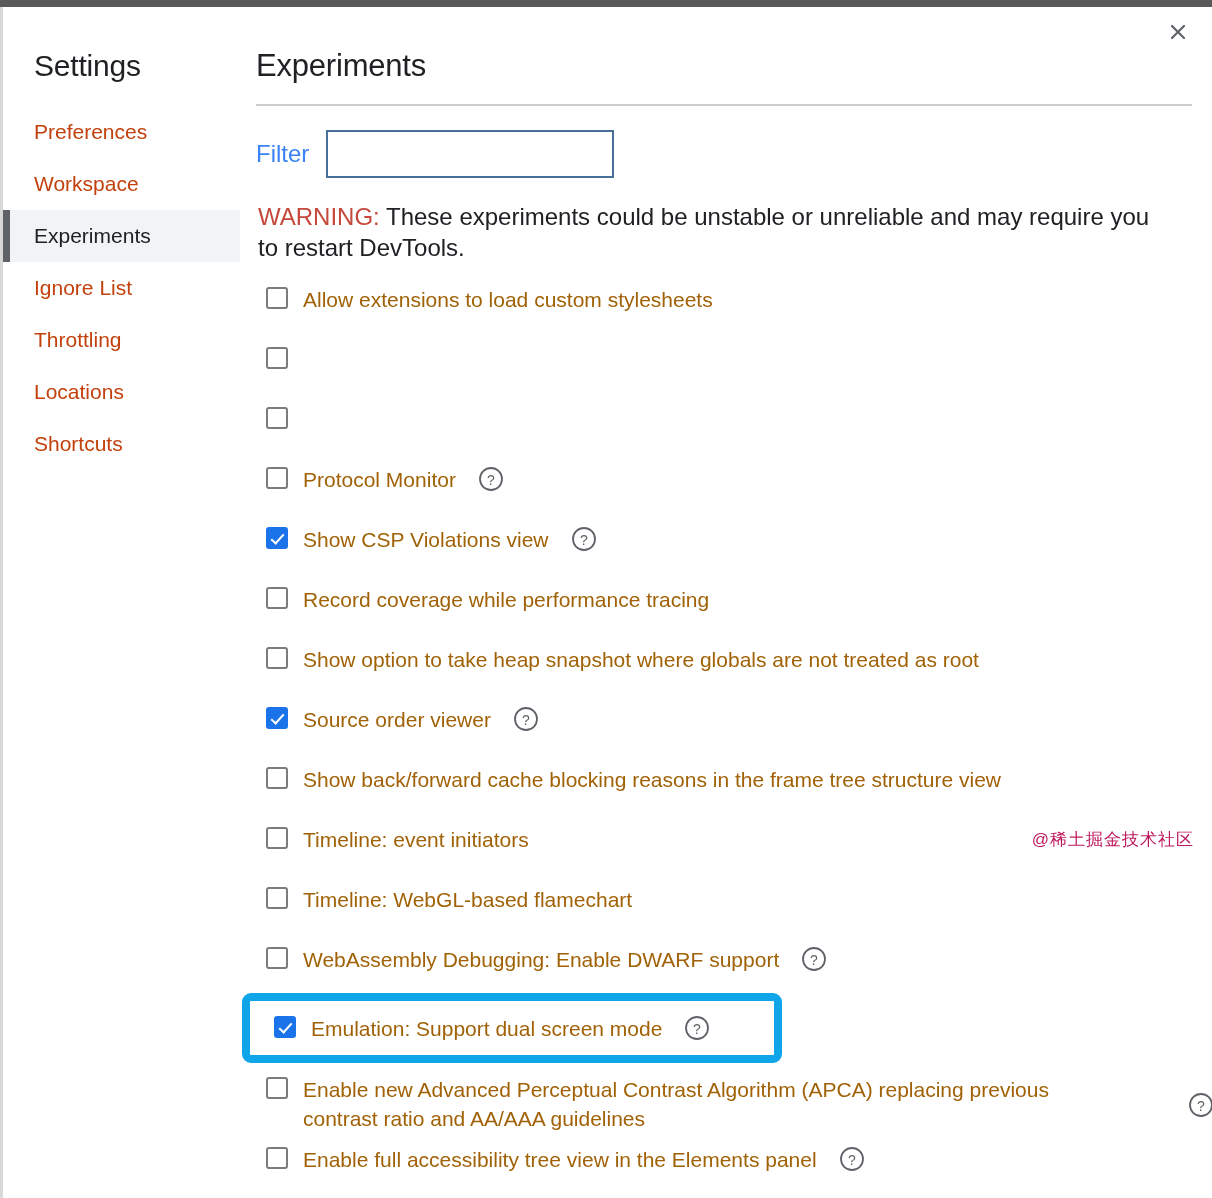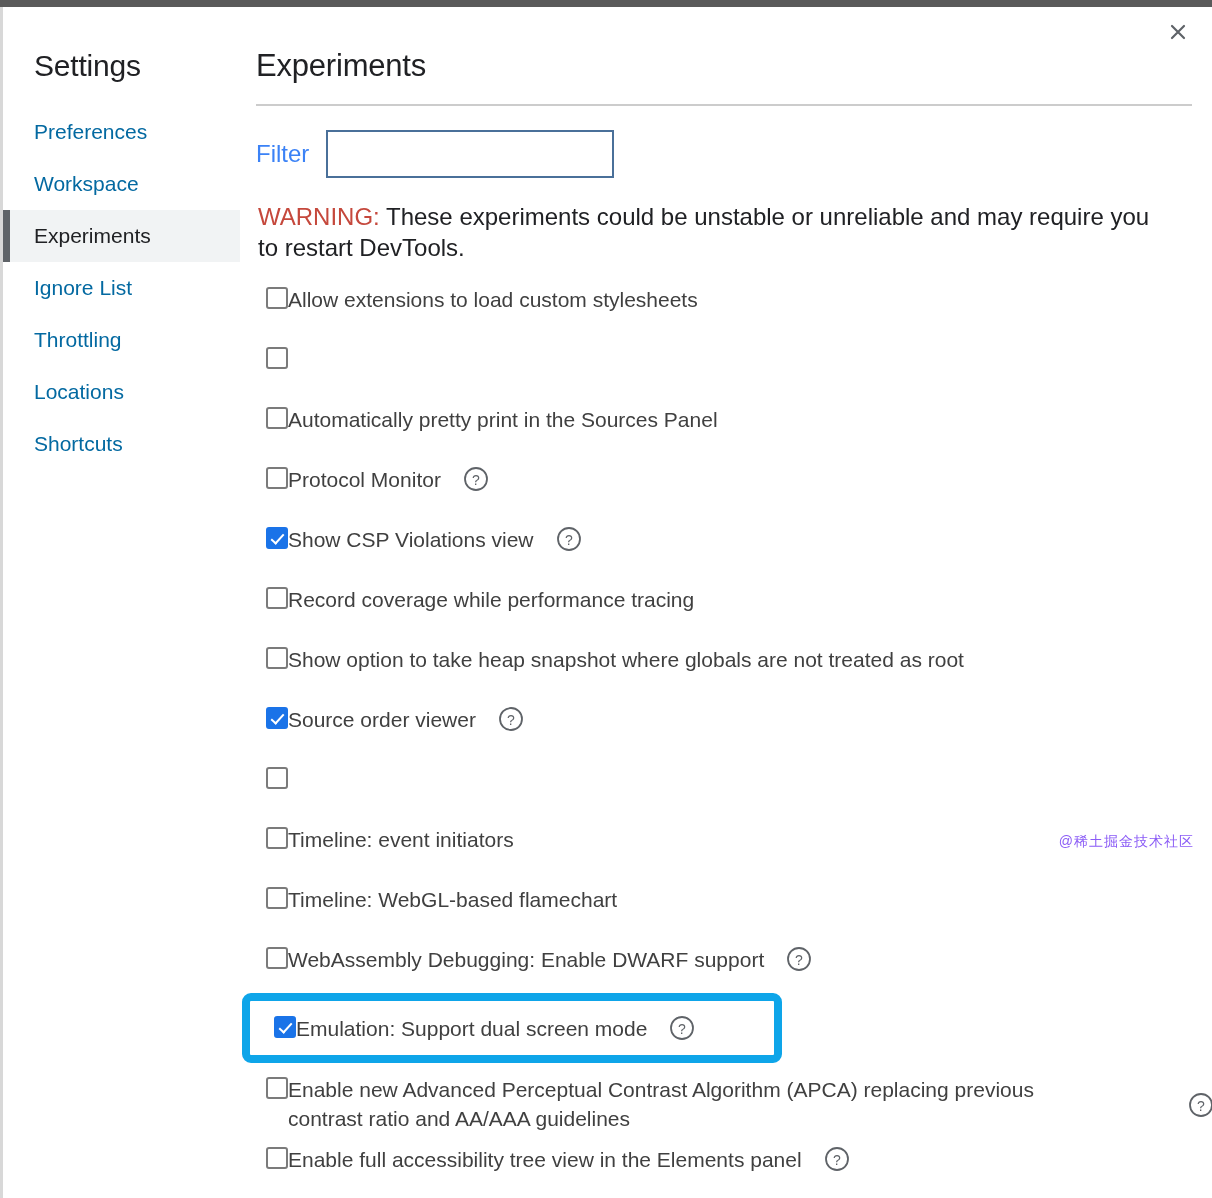--- a/index.html
+++ b/index.html
@@ -80,21 +80,21 @@
     position: relative;
     height: 52px;
     display: flex;
     align-items: center;
     padding-left: 31px;
     box-sizing: border-box;
     cursor: pointer;
   }
   .side-item .side-label {
     font-size: 21px;
-    color: #0369a1;
+    color: #c2410c;
     line-height: 26px;
     white-space: nowrap;
   }
   .side-item.selected {
     background: #f1f3f4;
   }
   .side-item.selected .side-label {
     color: #202124;
   }
   .side-item.selected .accent {
@@ -217,21 +217,22 @@
     top: 2px;
     width: 5px;
     height: 11px;
     border: solid #ffffff;
     border-width: 0 2.6px 2.6px 0;
     transform: rotate(42deg);
   }
   .exp-label {
     font-size: 21px;
     line-height: 29px;
-    color: #404040;
+    color: #a16207;
+    margin-left: 15px;
     white-space: pre-line;
   }
   .exp-label.wrap {
     white-space: normal;
     width: 770px;
   }
   .help {
     width: 26px;
     height: 26px;
     min-width: 26px;
@@ -258,22 +259,22 @@
     min-height: 70px;
     align-items: center;
   }
   .exp-row.highlight .inner { padding-top: 0; }
 
   
   .watermark {
     position: absolute;
     right: 18px;
     bottom: 34px;
-    font-size: 14px;
-    color: #8b5cf6;
+    font-size: 17px;
+    color: #be185d;
     letter-spacing: 1px;
     white-space: nowrap;
   }
 </style>
 </head>
 <body>
 
 <div id="root">
 
   <div class="topbar"></div>
@@ -336,21 +337,20 @@
           </div>
         </div>
         <div class="exp-row">
           <div class="inner">
             <span class="cbx"></span>
           </div>
         </div>
         <div class="exp-row">
           <div class="inner">
             <span class="cbx"></span>
-            <span class="exp-label">Automatically pretty print in the Sources Panel</span>
           </div>
         </div>
         <div class="exp-row">
           <div class="inner">
             <span class="cbx"></span>
             <span class="exp-label">Protocol Monitor</span>
             <span class="help">
               <svg width="26" height="26" viewBox="0 0 26 26">
                 <circle cx="13" cy="13" r="11" fill="none" stroke="#5f6368" stroke-width="1.8"></circle>
                 <text x="13" y="18.5" text-anchor="middle" font-family="Liberation Sans, sans-serif" font-size="14" fill="#5f6368">?</text>
@@ -390,20 +390,21 @@
               <svg width="26" height="26" viewBox="0 0 26 26">
                 <circle cx="13" cy="13" r="11" fill="none" stroke="#5f6368" stroke-width="1.8"></circle>
                 <text x="13" y="18.5" text-anchor="middle" font-family="Liberation Sans, sans-serif" font-size="14" fill="#5f6368">?</text>
               </svg>
             </span>
           </div>
         </div>
         <div class="exp-row">
           <div class="inner">
             <span class="cbx"></span>
+            <span class="exp-label">Show back/forward cache blocking reasons in the frame tree structure view</span>
           </div>
         </div>
         <div class="exp-row">
           <div class="inner">
             <span class="cbx"></span>
             <span class="exp-label">Timeline: event initiators</span>
           </div>
         </div>
         <div class="exp-row">
           <div class="inner">

